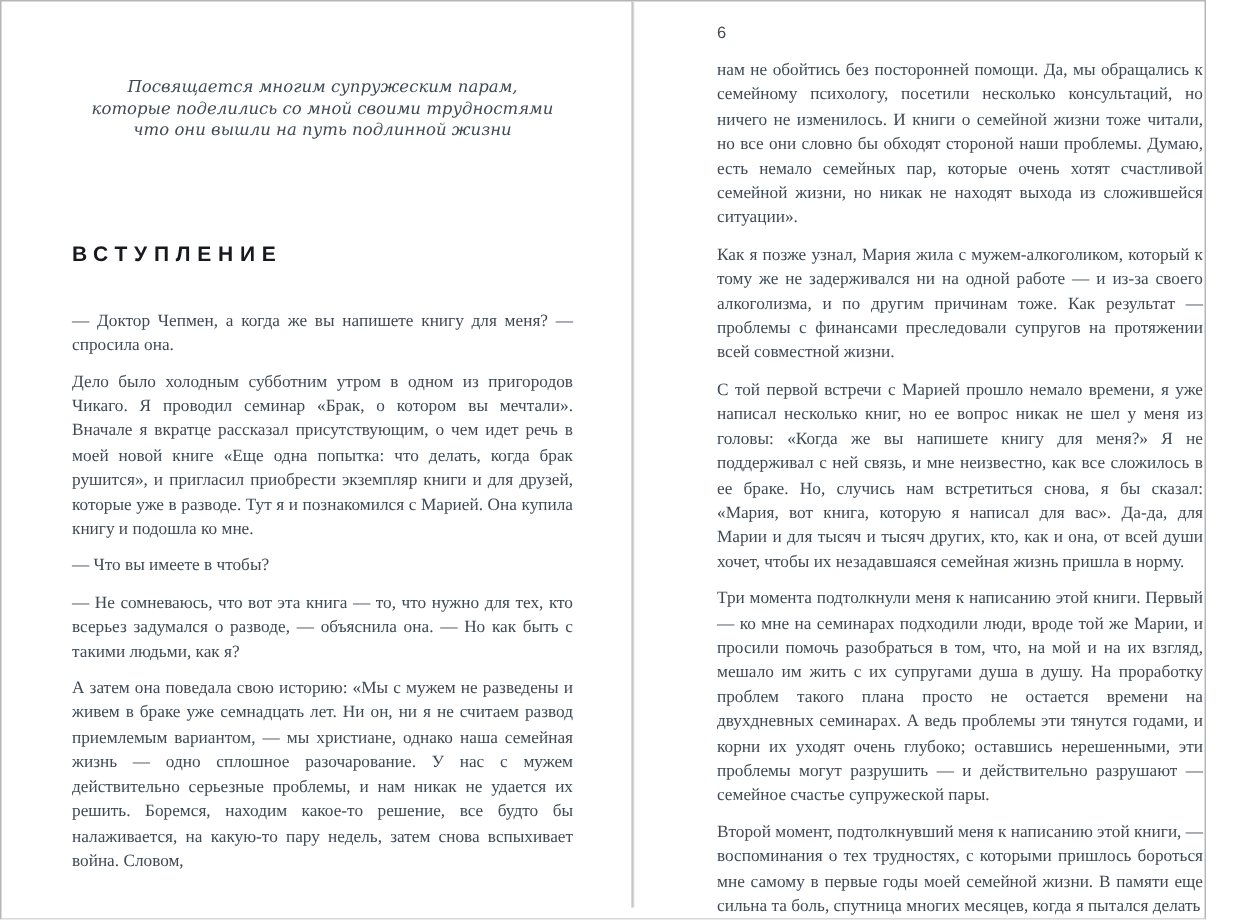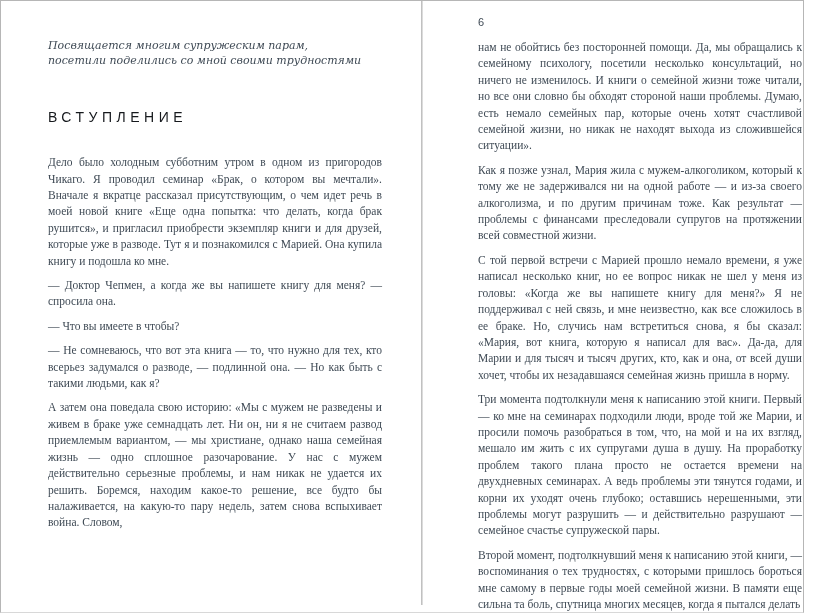--- a/index.html
+++ b/index.html
@@ -23,32 +23,32 @@
   }
   .page-divider{
     position:absolute;left:420px;top:0;width:2px;height:604px;
     background:linear-gradient(to right, var(--divider-color), #e9e9e9);
   }
   .page{position:absolute;top:0;}
   .page-left{left:47px;width:334px;height:100%;}
   .page-right{left:477px;width:324px;height:100%;}
 
   .dedication{
-    margin-top:38px;
-    text-align:left;
+    margin-top:50px;
+    text-align:center;
     font-family:"DejaVu Serif", serif;
     font-style:italic;
     font-size:11px;
     line-height:14.6px;
     color:var(--text-color);
   }
   .chapter-heading{
-    margin-top:41px;
+    margin-top:66px;
     font-size:14px;
-    font-weight:normal;
+    font-weight:bold;
     letter-spacing:4.5px;
     color:var(--heading-color);
   }
   .body-text{
     margin-top:29px;
     font-size:11.5px;
     line-height:16.4px;
     text-align:justify;
     color:var(--text-color);
   }
@@ -62,28 +62,29 @@
   .page-right .body-text{margin-top:11px;}
 </style>
 </head>
 <body>
 
 <div class="spread">
 
   <div class="page page-left">
     <div class="dedication">
       <div>Посвящается многим супружеским парам,</div>
-      <div>посетили поделились со мной своими трудностями</div>
+      <div>которые поделились со мной своими трудностями</div>
+      <div>что они вышли на путь подлинной жизни</div>
     </div>
     <h1 class="chapter-heading" style="margin-bottom:0;">ВСТУПЛЕНИЕ</h1>
     <div class="body-text">
+      <p>— Доктор Чепмен, а когда же вы напишете книгу для меня? — спросила она.</p>
       <p>Дело было холодным субботним утром в одном из пригородов Чикаго. Я проводил семинар «Брак, о котором вы мечтали». Вначале я вкратце рассказал присутствующим, о чем идет речь в моей новой книге «Еще одна попытка: что делать, когда брак рушится», и пригласил приобрести экземпляр книги и для друзей, которые уже в разводе. Тут я и познакомился с Марией. Она купила книгу и подошла ко мне.</p>
-      <p>— Доктор Чепмен, а когда же вы напишете книгу для меня? — спросила она.</p>
       <p>— Что вы имеете в чтобы?</p>
-      <p>— Не сомневаюсь, что вот эта книга — то, что нужно для тех, кто всерьез задумался о разводе, — подлинной она. — Но как быть с такими людьми, как я?</p>
+      <p>— Не сомневаюсь, что вот эта книга — то, что нужно для тех, кто всерьез задумался о разводе, — объяснила она. — Но как быть с такими людьми, как я?</p>
       <p>А затем она поведала свою историю: «Мы с мужем не разведены и живем в браке уже семнадцать лет. Ни он, ни я не считаем развод приемлемым вариантом, — мы христиане, однако наша семейная жизнь — одно сплошное разочарование. У нас с мужем действительно серьезные проблемы, и нам никак не удается их решить. Боремся, находим какое-то решение, все будто бы налаживается, на какую-то пару недель, затем снова вспыхивает война. Словом,</p>
     </div>
   </div>
 
   <div class="page-divider"></div>
 
   <div class="page page-right">
     <div class="page-number">6</div>
     <div class="body-text">
       <p>нам не обойтись без посторонней помощи. Да, мы обращались к семейному психологу, посетили несколько консультаций, но ничего не изменилось. И книги о семейной жизни тоже читали, но все они словно бы обходят стороной наши проблемы. Думаю, есть немало семейных пар, которые очень хотят счастливой семейной жизни, но никак не находят выхода из сложившейся ситуации».</p>

